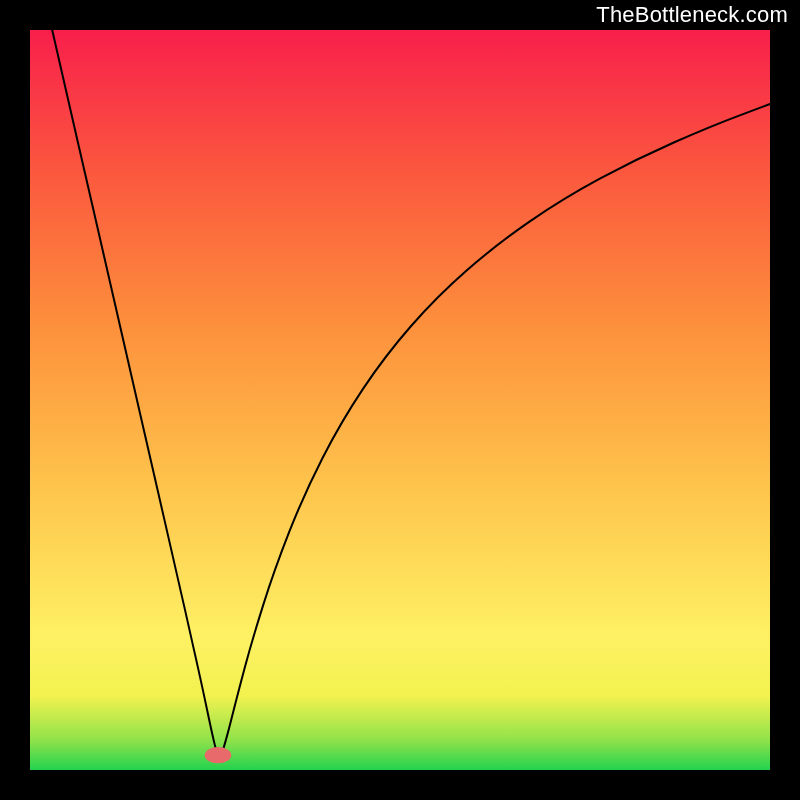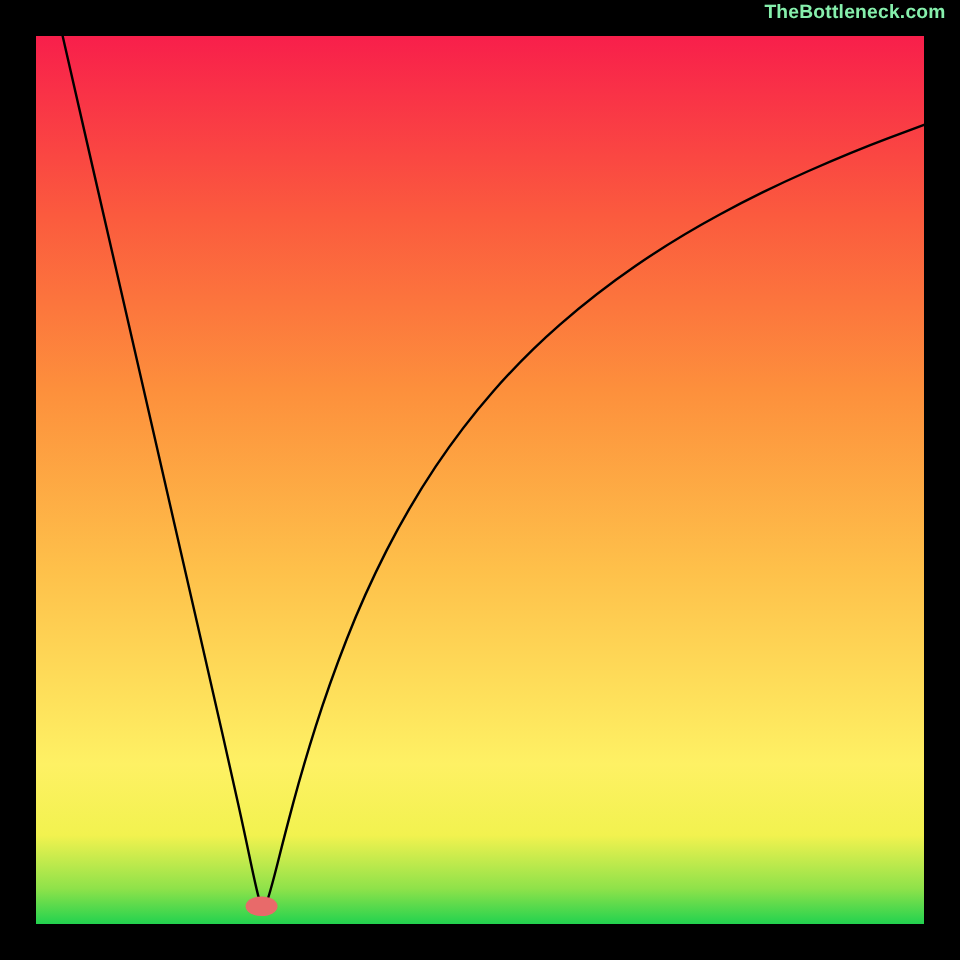--- a/index.html
+++ b/index.html
@@ -15,24 +15,24 @@
     position: absolute;
     top: 0;
     left: 0;
     width: 800px;
     height: 800px;
   }
   .watermark {
     position: absolute;
     top: 2px;
     right: 12px;
-    color: #86efac;
+    color: #ffffff;
     font-family: Arial, Helvetica, sans-serif;
-    font-size: 16px;
-    font-weight: bold;
+    font-size: 22px;
+    font-weight: normal;
     letter-spacing: 0.2px;
     z-index: 10;
   }
 </style>
 </head>
 <body>
 
 <div class="watermark">TheBottleneck.com</div>
 
 <svg class="frame" viewBox="0 0 800 800">

